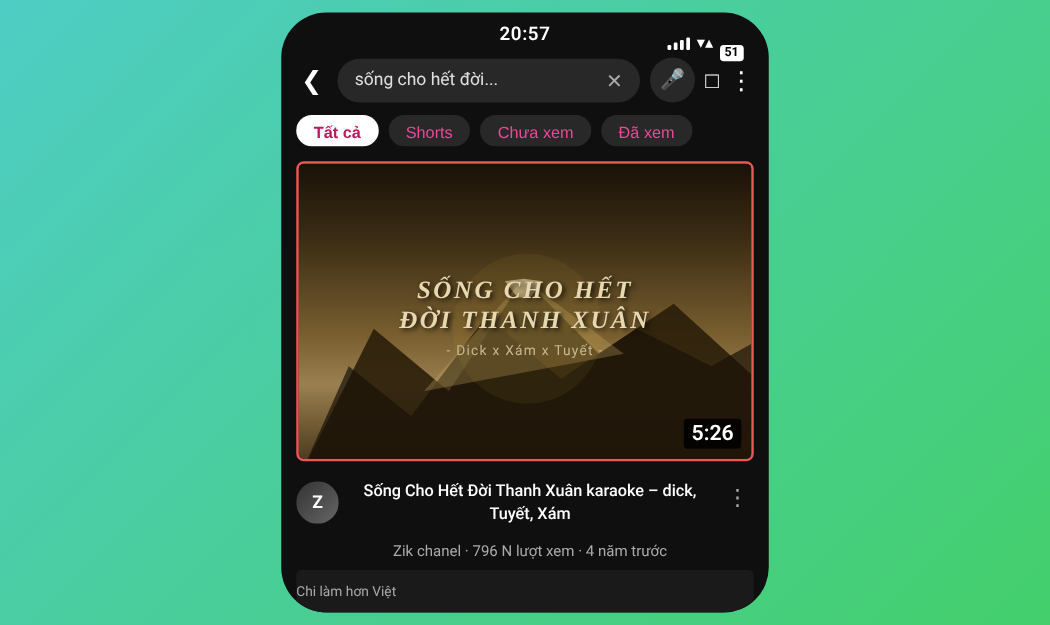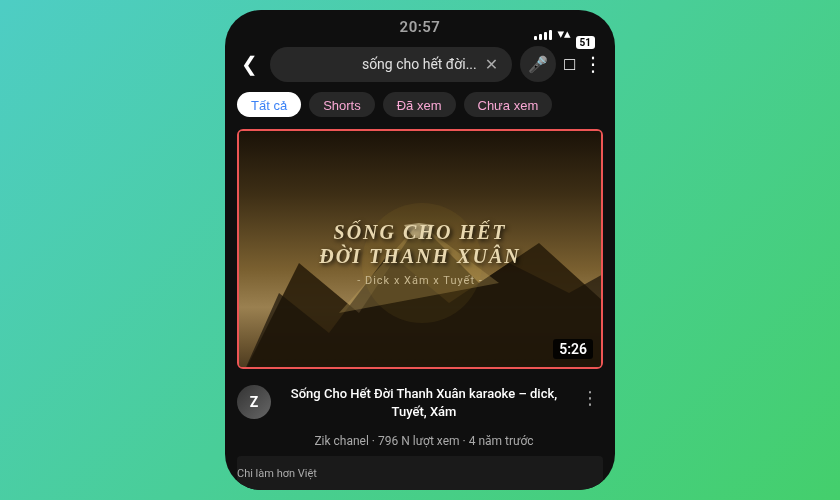--- a/index.html
+++ b/index.html
@@ -29,21 +29,21 @@
     
     .status-bar {
       display: flex;
       align-items: center;
       justify-content: center;
       padding: 8px 20px 4px;
       position: relative;
     }
 
     .status-time {
-      color: #a3a3a3;
+      color: #ffffff;
       font-size: 15px;
       font-weight: 600;
       letter-spacing: 0.5px;
     }
 
     .status-icons {
       position: absolute;
       right: 20px;
       top: 8px;
       display: flex;
@@ -95,21 +95,20 @@
     }
 
     .search-input-wrap {
       flex: 1;
       background: #282828;
       border-radius: 22px;
       display: flex;
       align-items: center;
       padding: 8px 14px;
       gap: 8px;
-      text-align: right;
     }
 
     .search-text {
       flex: 1;
       color: #e0e0e0;
       font-size: 14px;
       white-space: nowrap;
       overflow: hidden;
       text-overflow: ellipsis;
     }
@@ -160,29 +159,29 @@
 
     .filter-tabs::-webkit-scrollbar { display: none; }
 
     .tab-item {
       padding: 6px 14px;
       border-radius: 18px;
       font-size: 13px;
       font-weight: 500;
       cursor: pointer;
       white-space: nowrap;
-      color: #f9a8d4;
+      color: #ec4899;
       background: #282828;
       border: none;
     }
 
     .tab-item.active {
       background: #fff;
-      color: #3b82f6;
-      font-weight: 400;
+      color: #be185d;
+      font-weight: 700;
     }
 
     
     .thumbnail-container {
       margin: 8px 12px;
       border-radius: 6px;
       overflow: hidden;
       position: relative;
       border: 2px solid #e55;
     }
@@ -232,21 +231,21 @@
       margin-top: 6px;
       letter-spacing: 1px;
     }
 
     .duration-badge {
       position: absolute;
       bottom: 8px;
       right: 8px;
       background: rgba(0,0,0,0.85);
       color: #fff;
-      font-size: 14px;
+      font-size: 17px;
       font-weight: 600;
       padding: 2px 6px;
       border-radius: 3px;
     }
 
     
     .video-info {
       display: flex;
       align-items: flex-start;
       padding: 8px 12px;
@@ -366,22 +365,22 @@
     <button class="mic-btn">
       <span class="mic-icon">🎤</span>
     </button>
     <span class="cast-btn">□</span>
     <span class="more-btn">⋮</span>
   </div>
 
   <div class="filter-tabs">
     <button class="tab-item active">Tất cả</button>
     <button class="tab-item">Shorts</button>
+    <button class="tab-item">Chưa xem</button>
     <button class="tab-item">Đã xem</button>
-    <button class="tab-item">Chưa xem</button>
   </div>
 
   <div class="thumbnail-container">
     <div class="thumbnail-img">
       <div class="sky-layer"></div>
 
       <svg class="mountain-svg" viewBox="0 0 366 200" xmlns="http://www.w3.org/2000/svg" height="200">
         <polygon points="0,200 60,80 120,130 180,40 240,100 300,60 366,120 366,200" fill="#2a1e0a" opacity="0.9"></polygon>
         <polygon points="0,200 40,110 90,150 150,70 210,120 270,80 330,110 366,90 366,200" fill="#1a1208" opacity="0.7"></polygon>
         <polygon points="100,130 180,40 260,100" fill="#c8a860" opacity="0.3"></polygon>

